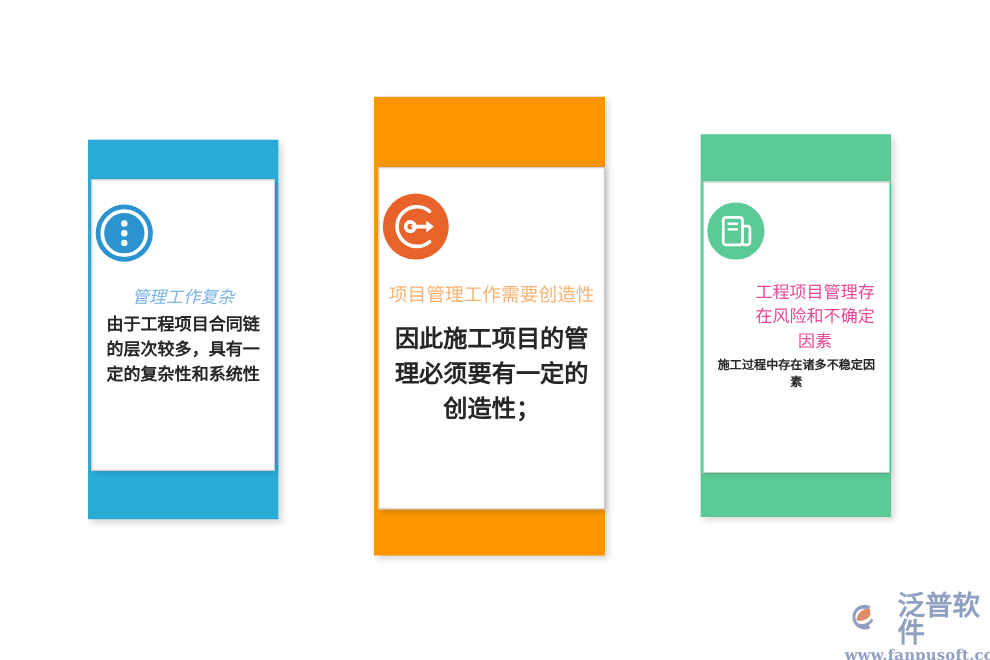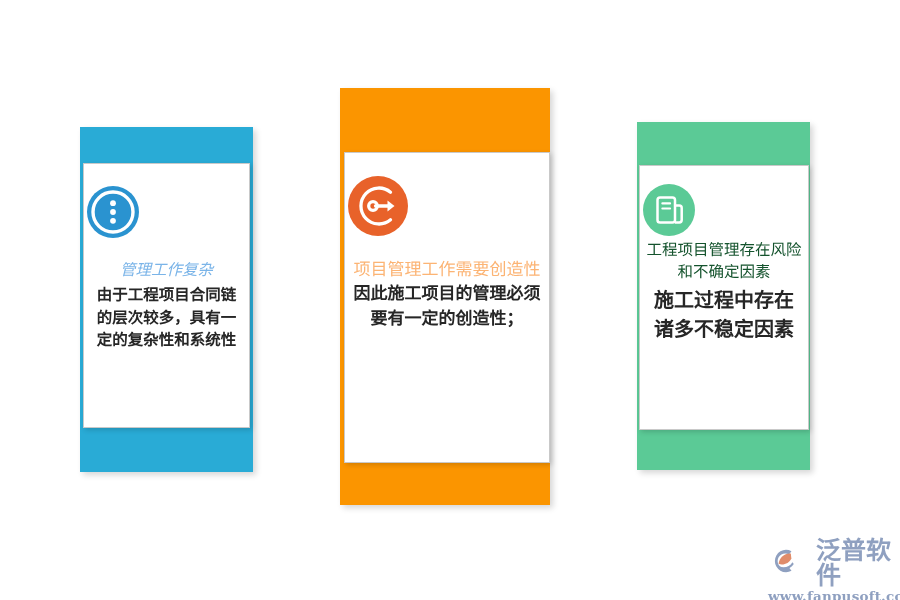--- a/index.html
+++ b/index.html
@@ -81,29 +81,29 @@
   #card-1 .icon-wrap   { margin-top: 19px; }
   #card-1 .card-title  { color: #7ab4e8; font-size: 15.5px; margin-top: 18px; font-style: italic; }
   #card-1 .card-body   { font-size: 15.5px; margin-top: 3px; }
 
   
   #card-2              { left: 340px; top: 88px;  width: 210px; height: 417px; }
   #card-2 .card-band   { background: #fb9500; }
   #card-2 .card-panel  { left: 4px; top: 64px; width: 206px; height: 311px; }
   #card-2 .icon-wrap   { margin-top: 20px; }
   #card-2 .card-title  { color: #fcb474; font-size: 17px; margin-top: 18px; }
-  #card-2 .card-body   { font-size: 17px; margin-top: 0; }
+  #card-2 .card-body   { font-size: 22px; margin-top: 12px; }
 
   
   #card-3              { left: 637px; top: 122px; width: 173px; height: 348px; }
   #card-3 .card-band   { background: #5bca96; }
   #card-3 .card-panel  { left: 2px; top: 43px; width: 170px; height: 265px; }
   #card-3 .icon-wrap   { margin-top: 15px; }
-  #card-3 .card-title  { color: #14532d; font-size: 15.5px; margin-top: 0; }
-  #card-3 .card-body   { font-size: 20px; margin-top: 3px; }
+  #card-3 .card-title  { color: #ec4899; font-size: 15.5px; margin-top: 16px; padding-left: 40px; }
+  #card-3 .card-body   { font-size: 11px; margin-top: 3px; }
 
   
   #logo {
     position: absolute;
     left: 768px;
     top: 538px;
     width: 124px;
     height: 46px;
   }
   #logo-row {

